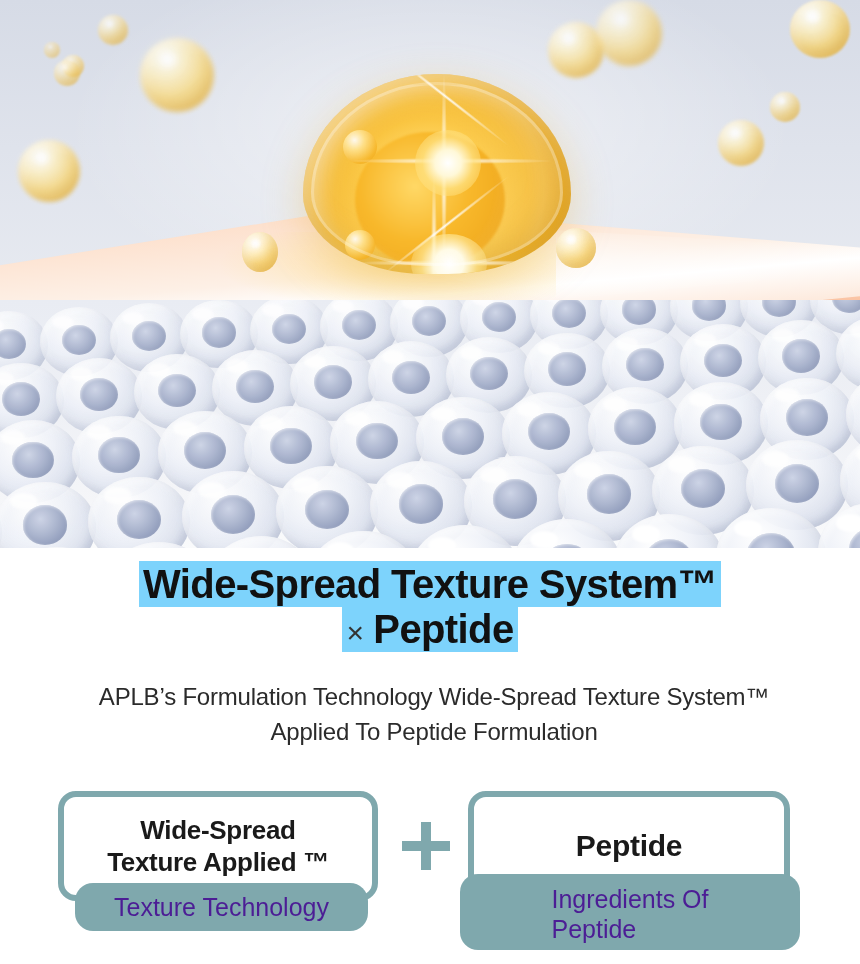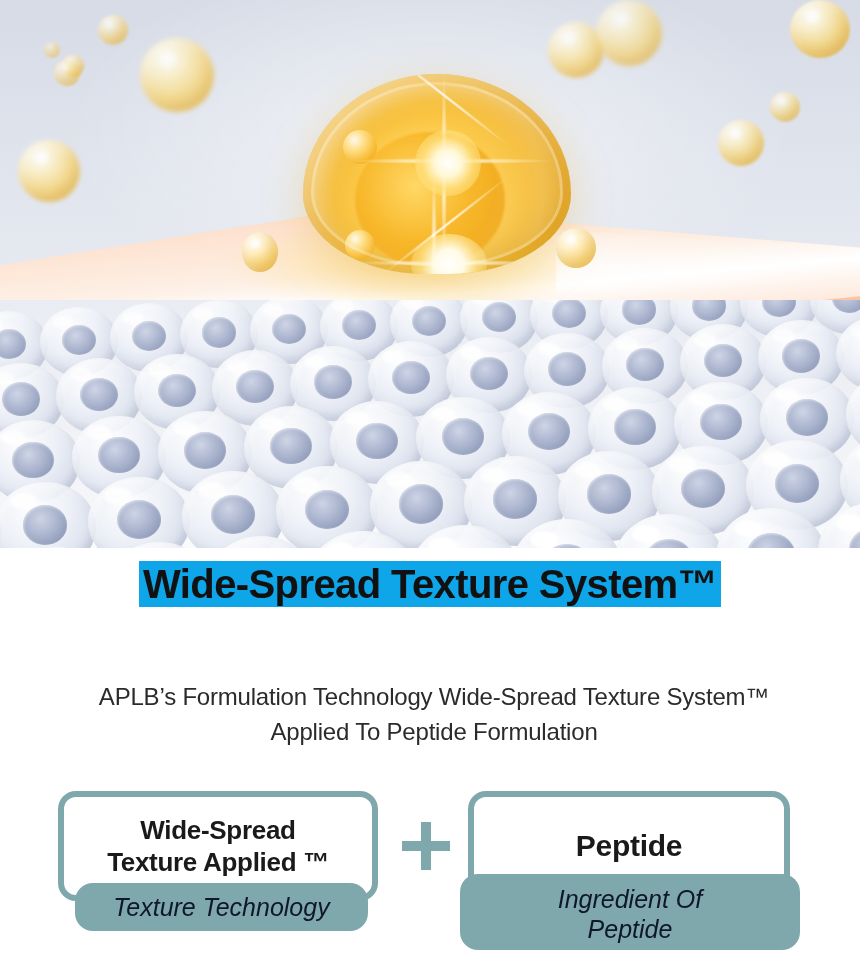--- a/index.html
+++ b/index.html
@@ -213,21 +213,21 @@
     left: 0; top: 14px;
     width: 860px;
     text-align: center;
   }
   .title-line {
     display: block;
     line-height: 1.13;
   }
   .title-hl {
     display: inline;
-    background: #0ea5e9;
+    background: #7dd3fc;
     color: #111111;
     font-size: 40px;
     font-weight: 700;
     letter-spacing: -0.6px;
     padding: 1px 4px;
     box-decoration-break: clone;
     -webkit-box-decoration-break: clone;
   }
   .x-mark {
     font-size: 30px;
@@ -278,28 +278,26 @@
     font-weight: 700;
     letter-spacing: -0.3px;
     line-height: 1.24;
   }
   .box-title-left  { font-size: 26px; }
   .box-title-right { font-size: 30px; }
 
   .banner {
     position: absolute;
     background: #7fa8ad;
-    color: #0f172a;
+    color: #4c1d95;
     display: flex;
     align-items: center;
     justify-content: center;
-    text-align: center;
     line-height: 1.2;
     z-index: 3;
-    font-style: italic;
   }
   .banner-left {
     left: 75px; top: 97px;
     width: 293px; height: 48px;
     border-radius: 18px;
     font-size: 25px;
     font-weight: 400;
   }
   .banner-right {
     left: 460px; top: 88px;
@@ -433,20 +431,23 @@
         <div class="cell" style="left: 858px; top: 202.51px; width: 110px; height: 96.8px; opacity: 1;"></div>
       </div>
   </div>
 
   <div class="content">
 
     <div class="title-block">
       <span class="title-line">
         <span class="title-hl">Wide-Spread Texture System™</span>
       </span>
+      <span class="title-line">
+        <span class="title-hl"><span class="x-mark">×</span><span>Peptide</span></span>
+      </span>
     </div>
 
     <div class="subtitle">
       <span>APLB’s Formulation Technology Wide-Spread Texture System™</span>
       <span>Applied To Peptide Formulation</span>
     </div>
 
     <div class="boxes">
 
       <div class="box box-left">
@@ -457,20 +458,20 @@
       </div>
       <div class="banner banner-left">Texture Technology</div>
 
       <div class="plus-sign"></div>
 
       <div class="box box-right">
         <div class="box-title box-title-right">Peptide</div>
       </div>
       <div class="banner banner-right">
         <div>
-          <span>Ingredient Of</span><br>
+          <span>Ingredients Of</span><br>
           <span>Peptide</span>
         </div>
       </div>
 
     </div>
   </div>
 </div>
 
 </body></html>

